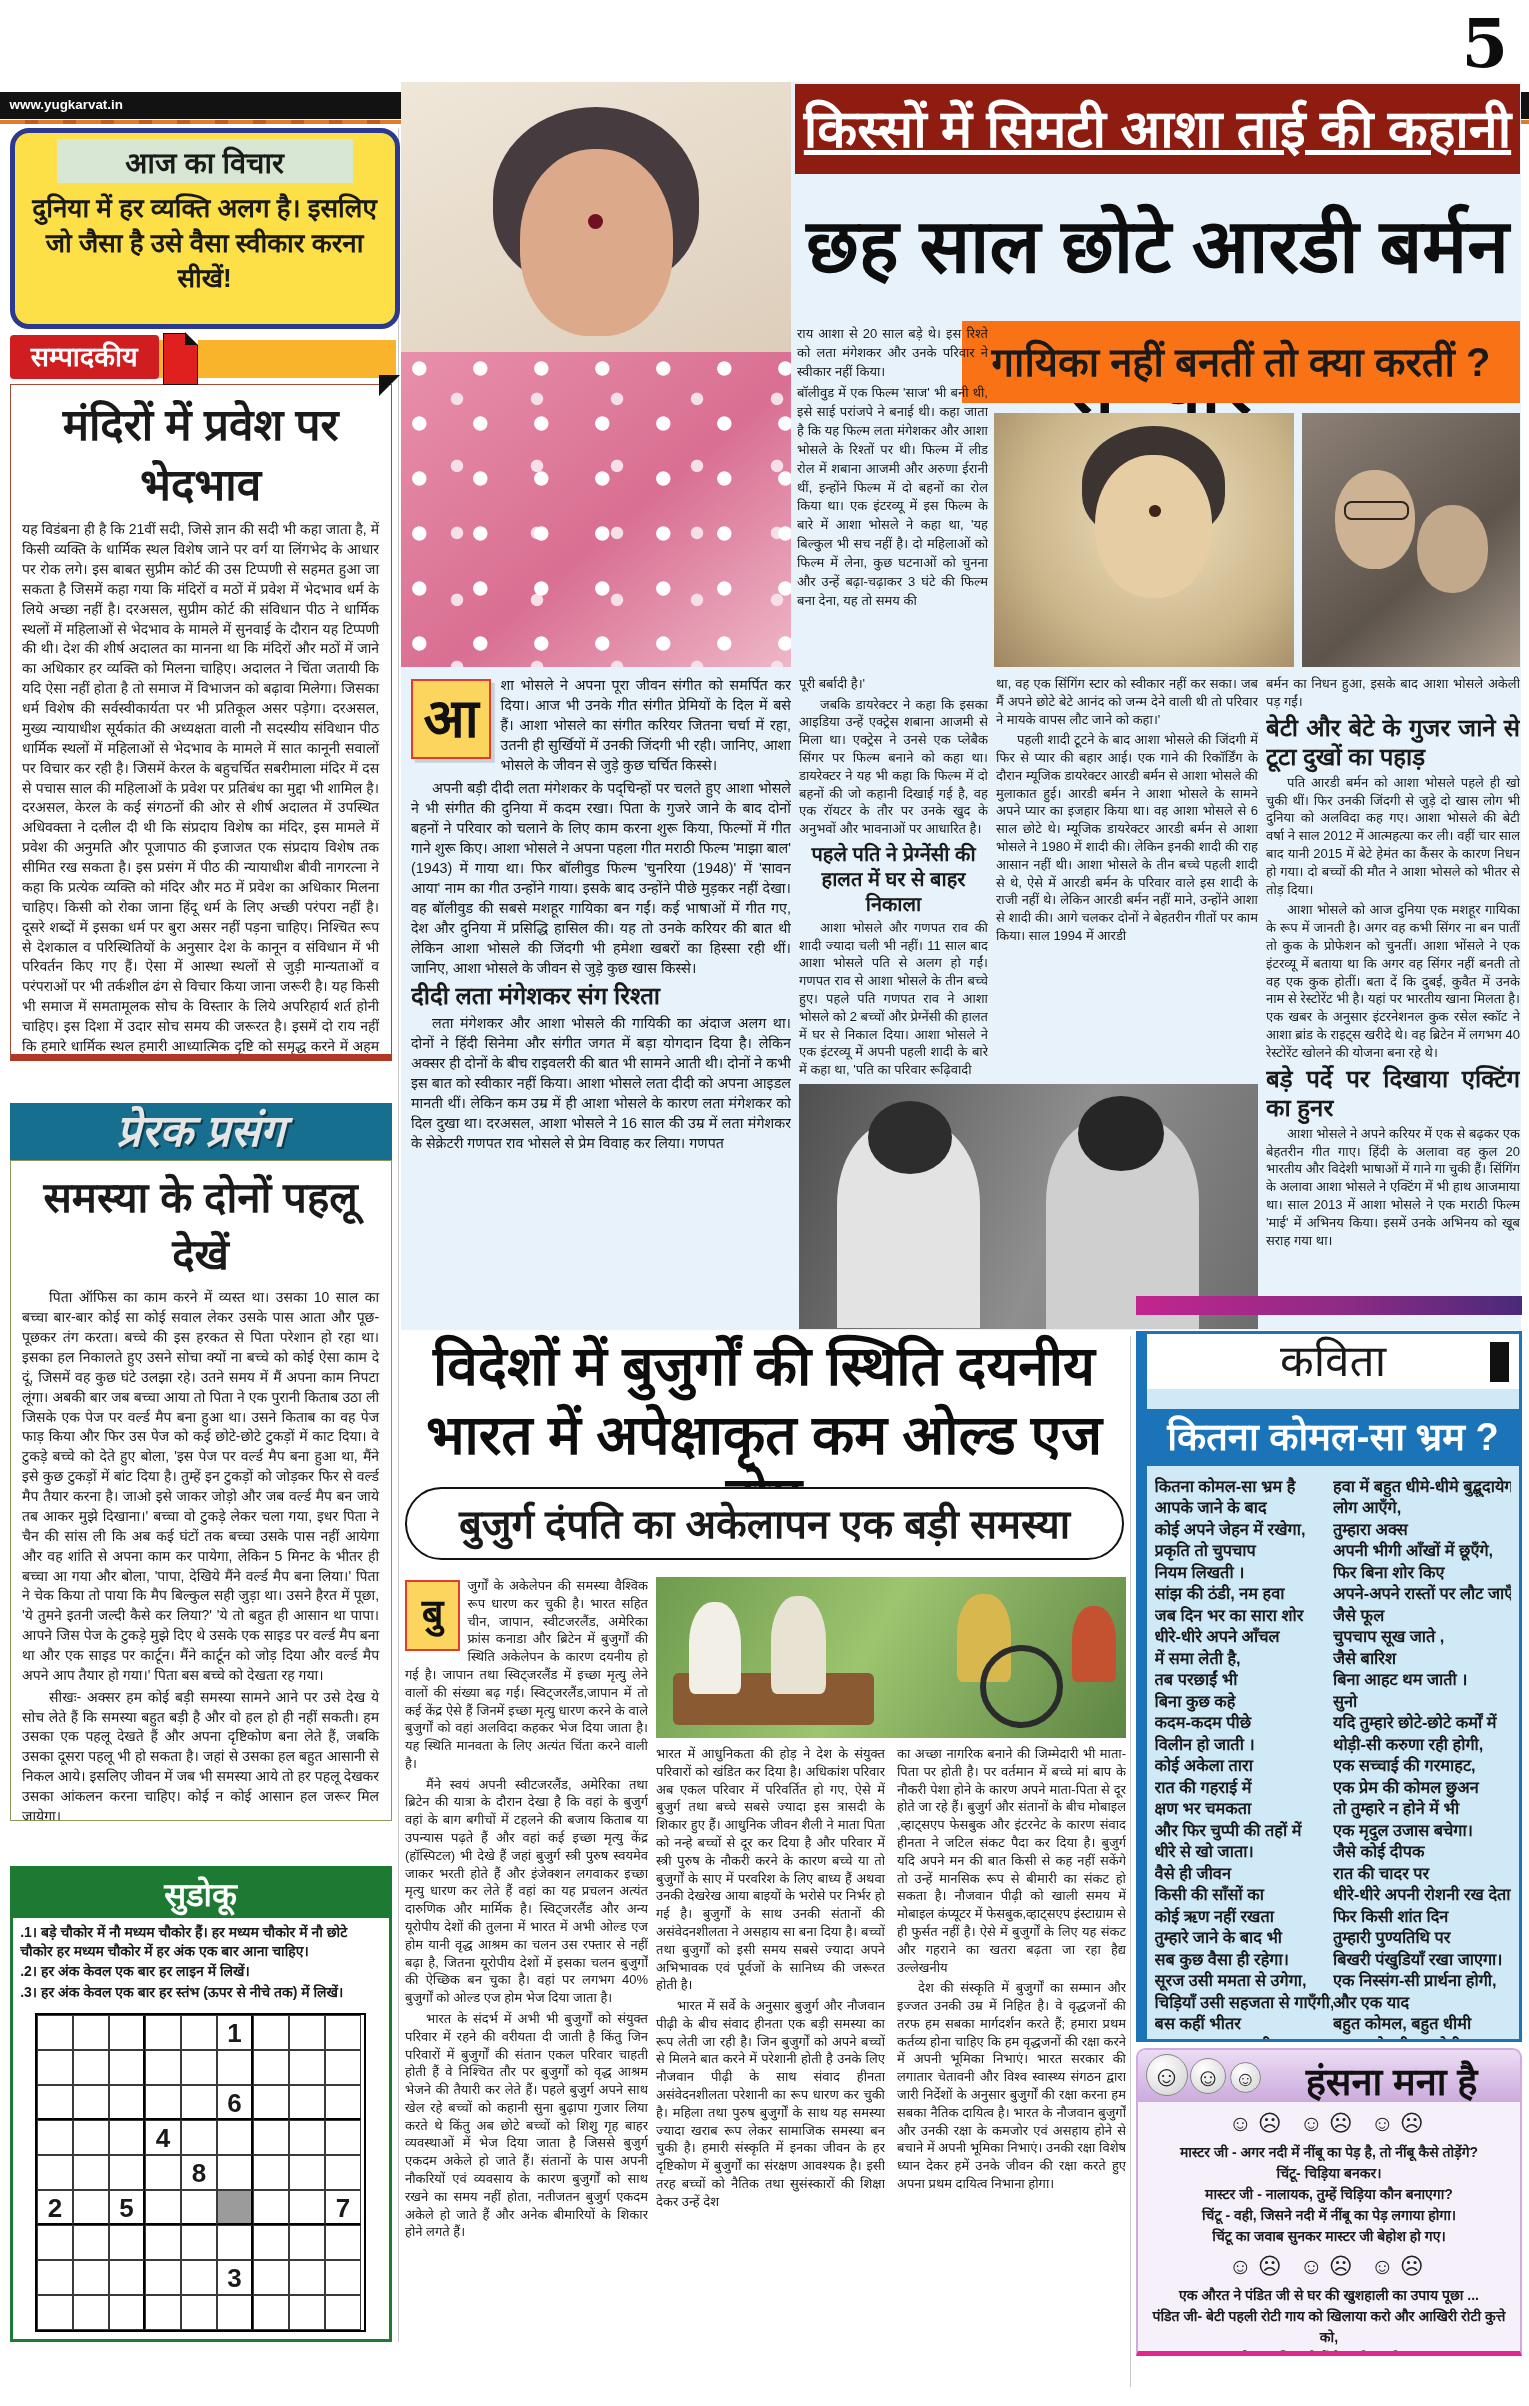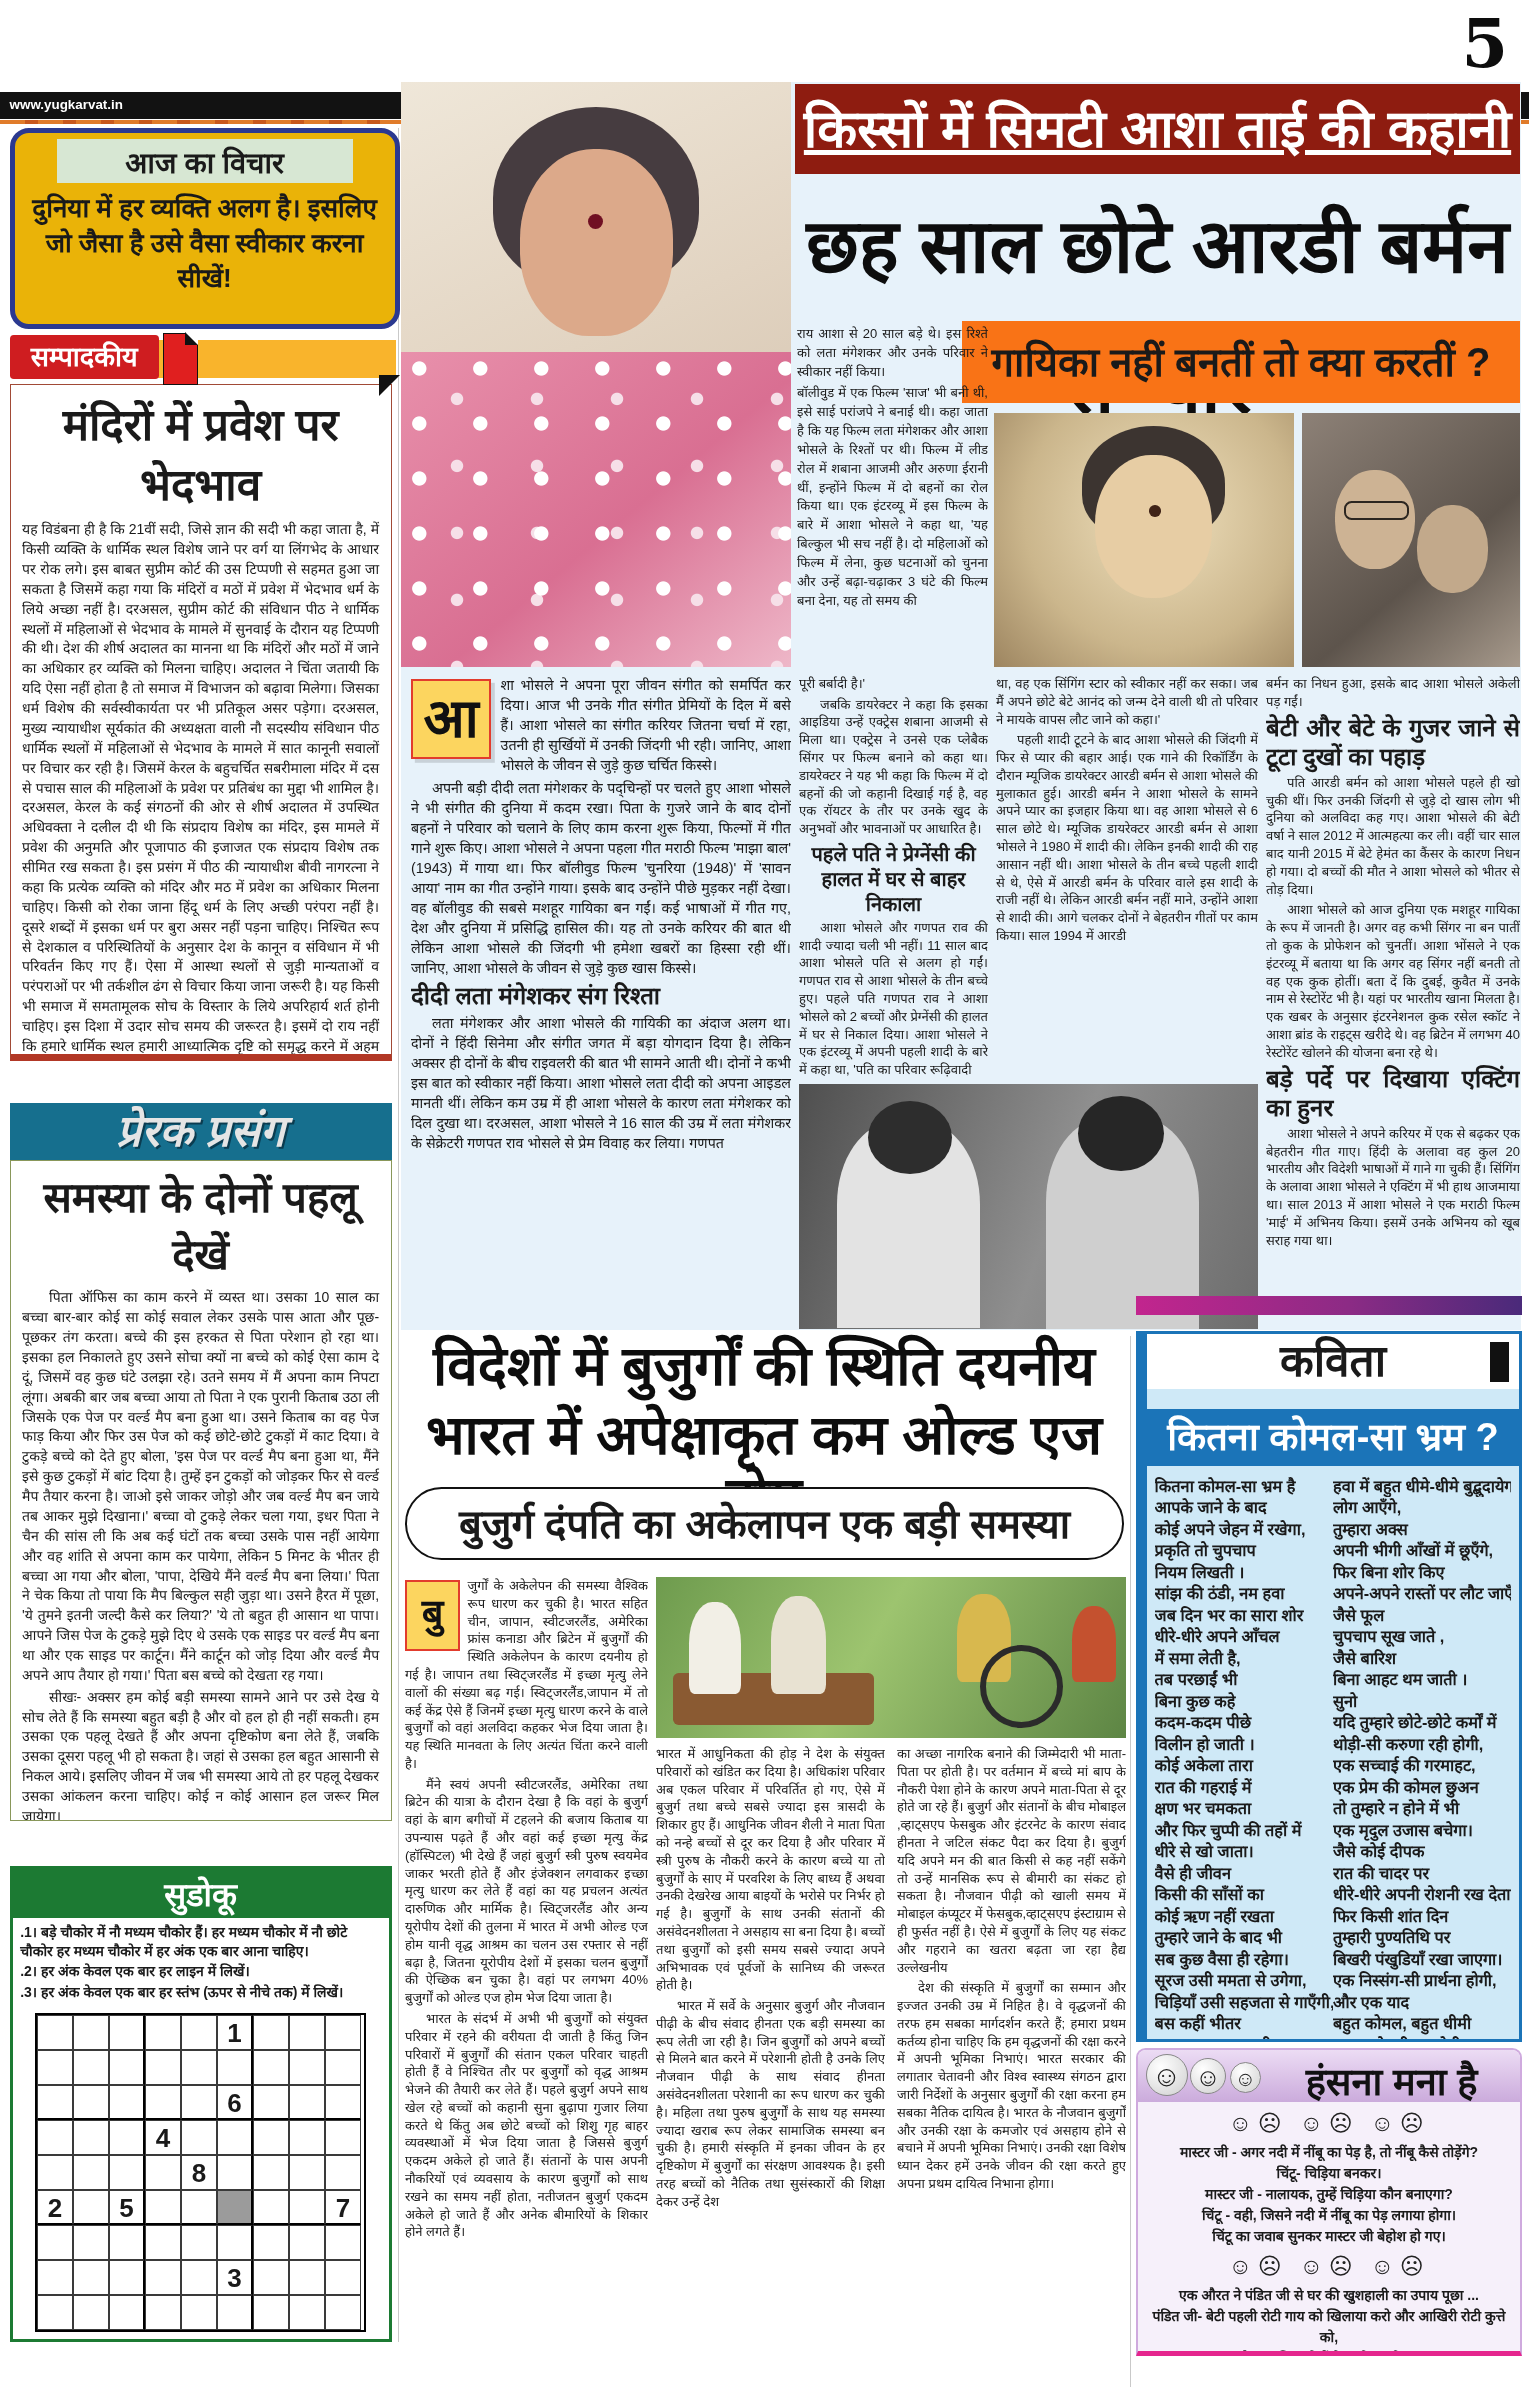--- a/index.html
+++ b/index.html
@@ -10,21 +10,21 @@
   .just{text-align:justify;}
   
   #mast-title{left:15.3px;top:19px;font-size:54px;font-weight:900;letter-spacing:1px;color:#0d0d0d;}
   #page-num{right:21px;top:3.8px;font-size:67px;font-weight:900;font-family:"DejaVu Serif",serif;color:#0d0d0d;}
   #mast-bar{left:0;top:92px;width:1529px;height:27px;background:#121212;color:#fff;}
   #mast-site{left:9.6px;top:4.8px;font-size:13.4px;font-weight:bold;position:absolute;}
   #mast-date{right:11.5px;top:3.8px;font-size:15.3px;font-weight:bold;position:absolute;}
   #mast-rule{left:0;top:120px;width:1529px;height:3.8px;background:repeating-linear-gradient(90deg,#e07b2a 0 25px,#c8581d 25px 38px);}
   .vrule{width:1px;background:#c9c9c9;}
   
-  #thought{left:9.6px;top:128px;width:380px;height:191px;border:5.7px solid #2b3990;border-radius:19px;background:#eab308;}
+  #thought{left:9.6px;top:128px;width:380px;height:191px;border:5.7px solid #2b3990;border-radius:19px;background:#fde047;}
   #thought-head{margin:5.7px 42px 3.8px 42px;background:#d7e7d3;text-align:center;font-size:29px;font-weight:800;padding:2.9px 0;}
   #thought-body{text-align:center;font-size:26px;font-weight:800;line-height:1.35;padding:3.8px 9.6px;}
   
   #ed-label{left:9.6px;top:335px;width:149px;height:44px;background:#cf1d20;color:#fff;font-size:27px;font-weight:800;
             text-align:center;line-height:44px;border-radius:3.8px;z-index:3;}
   #ed-ybar{left:151px;top:340px;width:245px;height:38px;background:#f9b42c;z-index:2;}
   #ed-icon{left:163px;top:333px;width:32.5px;height:50px;background:#e01f1f;border:1.9px solid #111;z-index:4;}
   #ed-icon:before{content:"";position:absolute;right:-1.9px;top:-1.9px;border-style:solid;border-width:0 13.4px 13.4px 0;border-color:#111 #fff #111 #111;}
   #ed-tri{left:379px;top:375px;width:0;height:0;border-style:solid;border-width:0 0 21px 21px;border-color:transparent transparent transparent #111;z-index:3;}
   #ed-box{left:9.6px;top:384px;width:382px;height:677px;border:1.9px solid #a14a36;border-bottom:7.6px solid #b23826;background:#fff;padding:5.7px 11.5px;box-sizing:border-box;}
@@ -109,21 +109,21 @@
   #eld-c1{left:405px;top:1577px;width:243px;height:824px;}
   #eld-c2{left:656px;top:1745px;width:229px;height:658px;}
   #eld-c3{left:897px;top:1745px;width:229px;height:658px;}
   .eld-col{font-size:13px;line-height:1.37;font-weight:500;}
   .eld-col p{margin:0 0 2.9px 0;text-indent:21px;}
   .eld-col p.noind{text-indent:0;}
   
   #poem-sep{left:1136px;top:1296px;width:386px;height:19px;background:linear-gradient(90deg,#c2258e,#8c2b85 55%,#4a2a7a);}
   #poem{left:1136px;top:1331px;width:386px;height:711px;border:3.8px solid #1b74b8;border-left-width:11.5px;background:#cfe9f7;box-sizing:border-box;}
   #poem-label-row{position:relative;background:#fff;height:55px;}
-  #poem-label{font-size:44px;font-weight:700;text-align:center;line-height:54px;}
+  #poem-label{font-size:44px;font-weight:400;text-align:center;line-height:54px;}
   #poem-sq{position:absolute;right:9.6px;top:7.6px;width:19px;height:40px;background:#111;}
   #poem-title{background:#1b74b8;color:#fff;font-size:38px;font-weight:800;text-align:center;line-height:57px;height:57px;margin-top:20px;}
   #poem-cols{display:flex;padding:9.6px 7.6px;}
   .poem-col{width:50%;font-size:16.3px;font-weight:600;line-height:1.32;}
   .poem-line{white-space:nowrap;overflow:hidden;}
   
   #jokes{left:1136px;top:2048px;width:386px;height:308px;background:#f6f0fa;border:2.9px solid #cfaade;
          border-bottom:5.7px solid #e5258e;box-sizing:border-box;border-radius:9.6px 9.6px 0 0;}
   #jokes-head{position:relative;height:52px;background:linear-gradient(180deg,#ecdcf4,#cbabdc);border-radius:7.6px 7.6px 0 0;}
   #jokes-title{position:absolute;left:134px;top:3.8px;width:239px;text-align:center;font-size:38px;font-weight:900;color:#111;}

